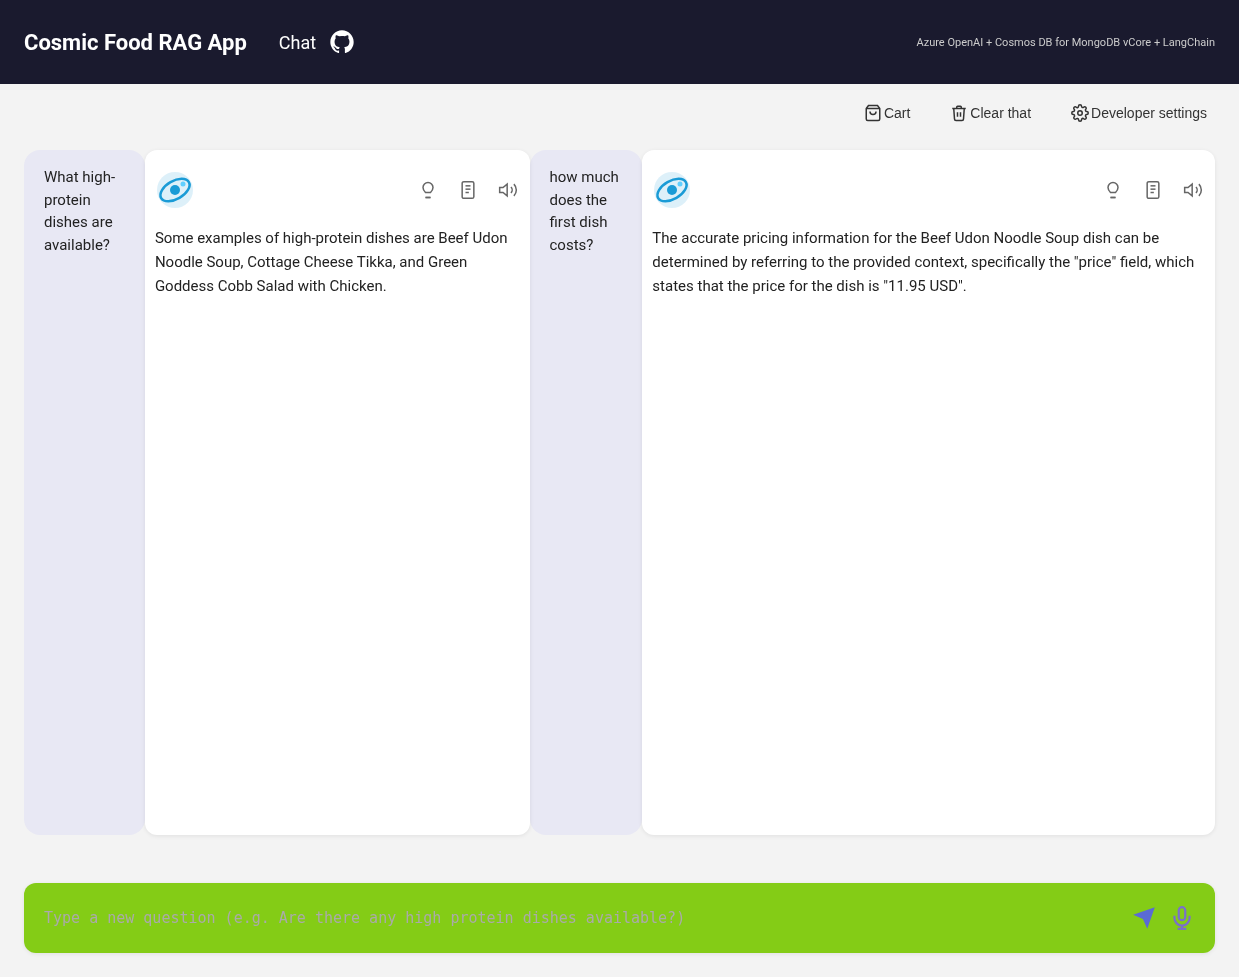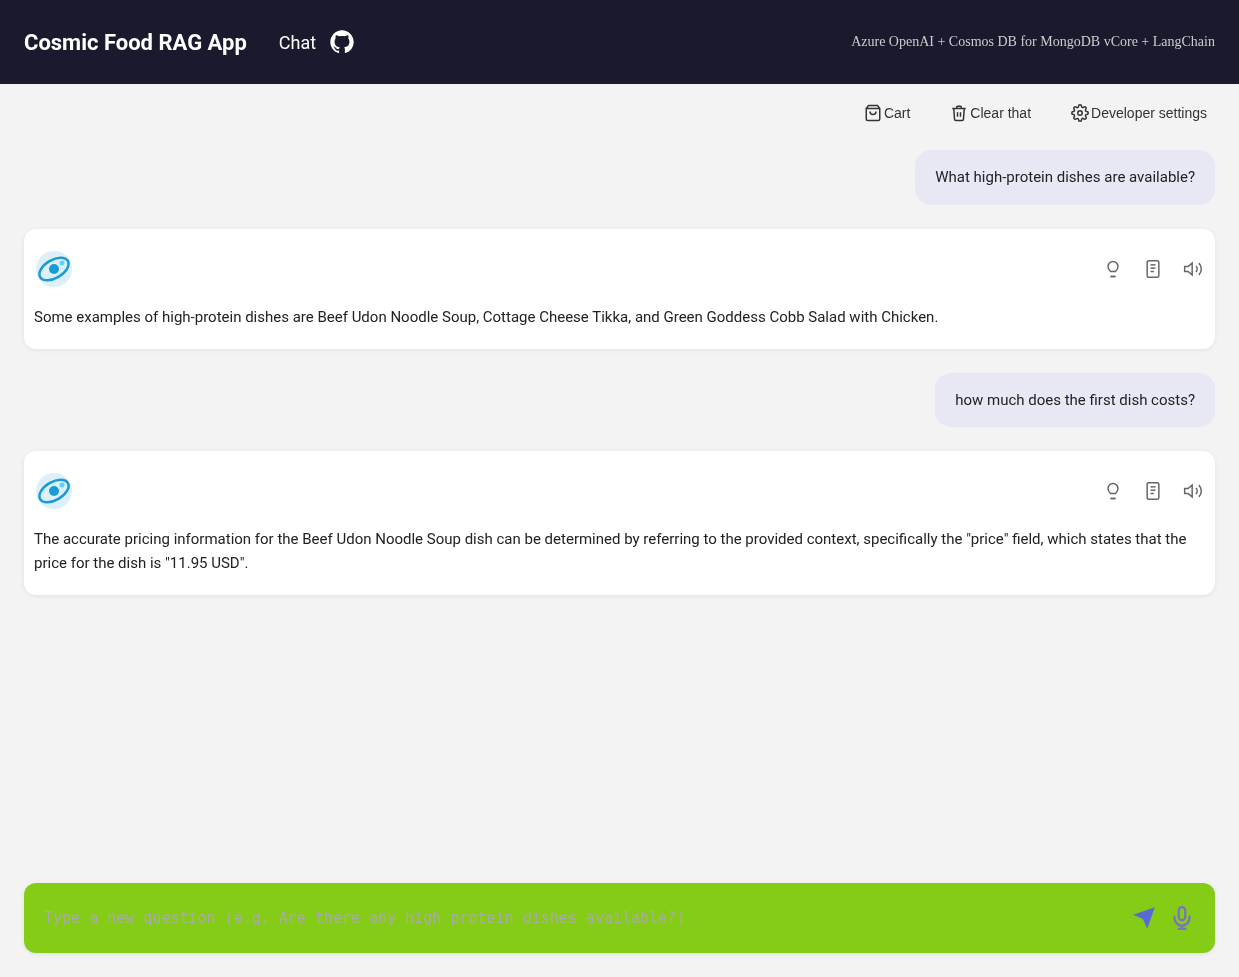--- a/index.html
+++ b/index.html
@@ -42,24 +42,23 @@
     }
 
     .navbar-github-icon {
       width: 28px;
       height: 28px;
       color: white;
       margin-right: auto;
     }
 
     .navbar-subtitle {
-      font-size: 14px;
+      font-size: 11px;
       color: #ccc;
       margin-left: auto;
-      font-family: Liberation Serif, serif;
     }
 
     
     .toolbar {
       display: flex;
       justify-content: flex-end;
       align-items: center;
       padding: 16px 24px;
       gap: 24px;
       background: #f3f3f3;
@@ -81,21 +80,20 @@
     .toolbar-btn svg {
       width: 18px;
       height: 18px;
     }
 
     
     .chat-area {
       flex: 1;
       padding: 8px 24px 24px 24px;
       display: flex;
-      flex-direction: column;
       gap: 0;
       overflow-y: auto;
     }
 
     
     .user-message-wrapper {
       display: flex;
       justify-content: flex-end;
       margin-bottom: 24px;
     }

